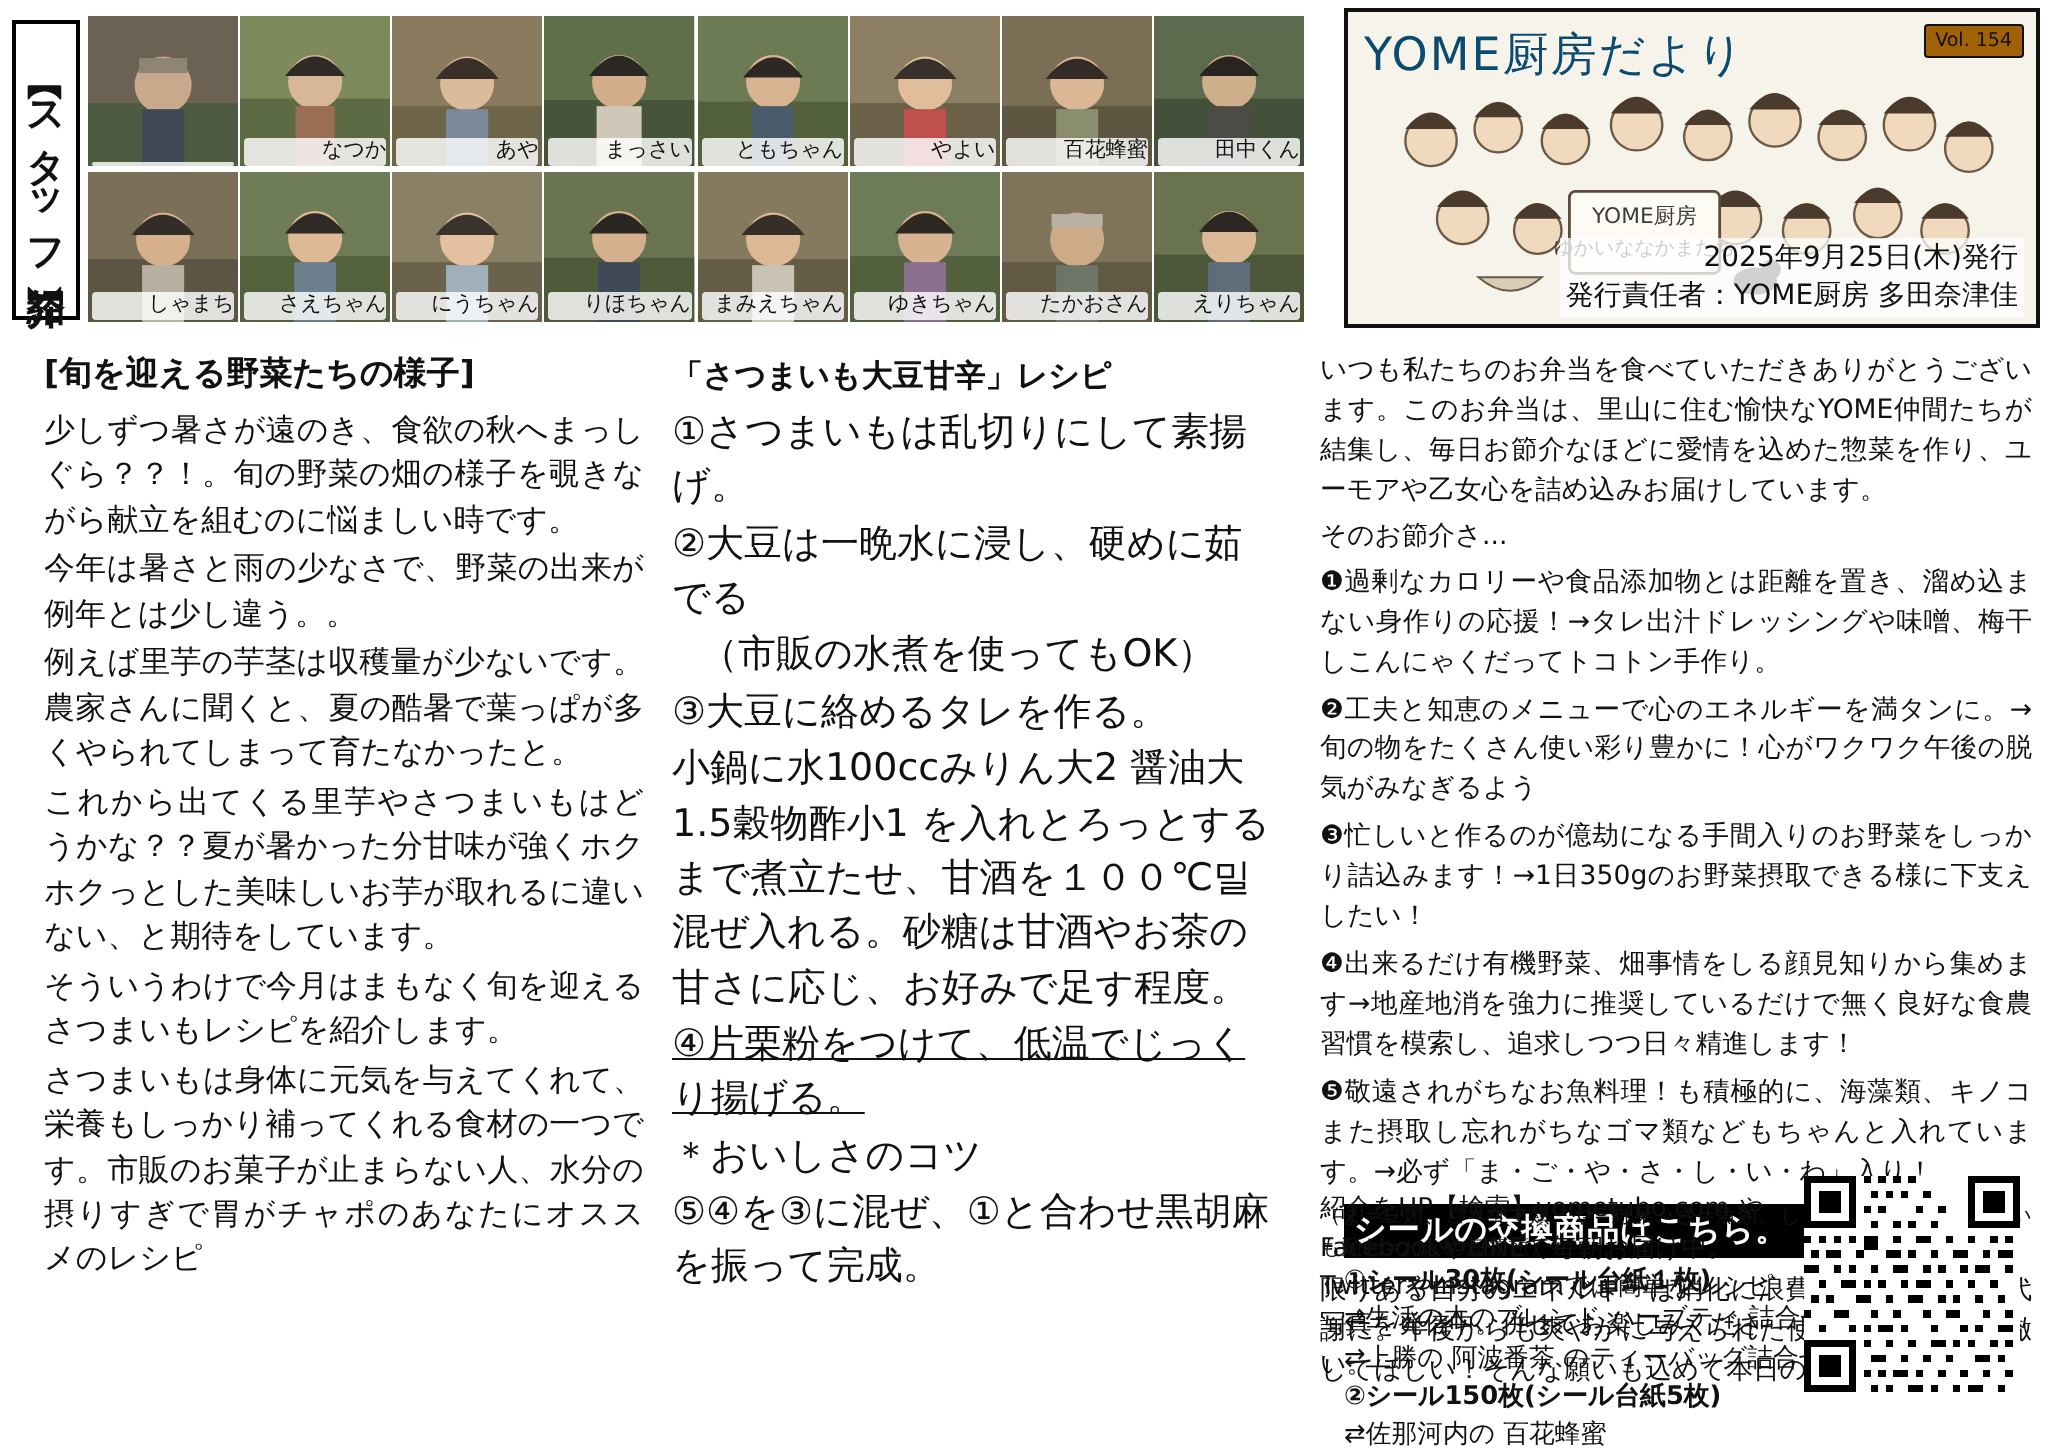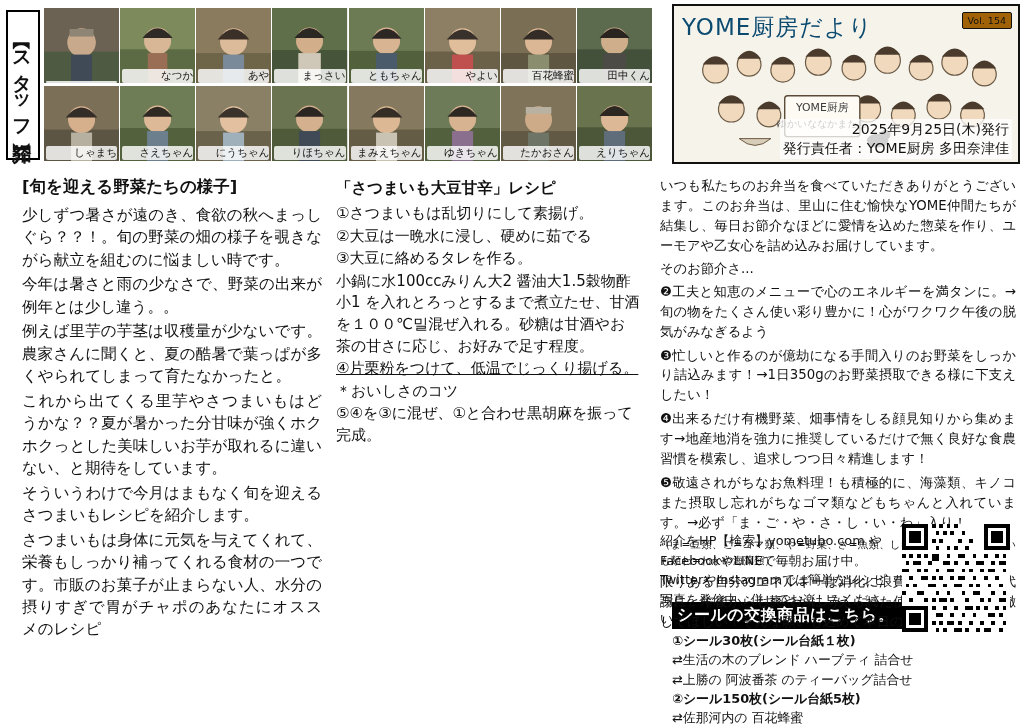--- a/index.html
+++ b/index.html
@@ -51,21 +51,21 @@
 
   
   #col1{position:absolute;left:22px;top:176px;width:300px;}
   .sec-head{font-weight:bold;font-size:16.5px;margin:0 0 6px 0;}
   .body-text{font-size:15.5px;line-height:1.45;text-align:justify;}
   .body-text p{margin:0 0 2px 0;}
 
   
   #col2{position:absolute;left:336px;top:178px;width:304px;}
   .recipe-head{font-weight:bold;font-size:15.5px;margin:0 0 4px 0;}
-  .recipe-text{font-size:15px;line-height:1.44;}
+  .recipe-text{font-size:19px;line-height:1.44;}
   .recipe-text p{margin:0 0 1px 0;}
   .indent1{padding-left:14px;}
   .u{text-decoration:underline;}
 
   #seal-block{position:absolute;left:336px;top:424px;width:304px;}
   .seal-title{
     background:#000000;color:#fff;font-weight:bold;font-size:16px;
     padding:3px 5px;letter-spacing:.5px;
   }
   .seal-body{font-size:12.9px;line-height:1.42;margin-top:3px;}
@@ -328,20 +328,21 @@
       <p>そういうわけで今月はまもなく旬を迎えるさつまいもレシピを紹介します。</p>
       <p>さつまいもは身体に元気を与えてくれて、栄養もしっかり補ってくれる食材の一つです。市販のお菓子が止まらない人、水分の摂りすぎで胃がチャポのあなたにオススメのレシピ</p>
     </div>
   </div>
 
   <div id="col2">
     <h3 class="recipe-head">「さつまいも大豆甘辛」レシピ</h3>
     <div class="recipe-text">
       <p>①さつまいもは乱切りにして素揚げ。</p>
       <p>②大豆は一晩水に浸し、硬めに茹でる</p>
+      <p class="indent1">（市販の水煮を使ってもOK）</p>
       <p>③大豆に絡めるタレを作る。</p>
       <p>小鍋に水100ccみりん大2 醤油大1.5穀物酢小1 を入れとろっとするまで煮立たせ、甘酒を１００℃밀混ぜ入れる。砂糖は甘酒やお茶の甘さに応じ、お好みで足す程度。</p>
       <p><span class="u">④片栗粉をつけて、低温でじっくり揚げる。</span></p>
       <p>＊おいしさのコツ</p>
       <p>⑤④を③に混ぜ、①と合わせ黒胡麻を振って完成。</p>
     </div>
 
     <div id="seal-block">
       <div class="seal-title">シールの交換商品はこちら。</div>
       <div class="seal-body">
@@ -355,20 +356,21 @@
 
     </div>
   </div>
 
   <div id="col3">
     <div class="c3-text">
       <p>いつも私たちのお弁当を食べていただきありがとうございます。このお弁当は、里山に住む愉快なYOME仲間たちが結集し、毎日お節介なほどに愛情を込めた惣菜を作り、ユーモアや乙女心を詰め込みお届けしています。</p>
       <p>そのお節介さ...</p>
     </div>
     <div class="c3-text c3-list">
+      <p>❶過剰なカロリーや食品添加物とは距離を置き、溜め込まない身作りの応援！→タレ出汁ドレッシングや味噌、梅干しこんにゃくだってトコトン手作り。</p>
       <p>❷工夫と知恵のメニューで心のエネルギーを満タンに。→旬の物をたくさん使い彩り豊かに！心がワクワク午後の脱気がみなぎるよう</p>
       <p>❸忙しいと作るのが億劫になる手間入りのお野菜をしっかり詰込みます！→1日350gのお野菜摂取できる様に下支えしたい！</p>
       <p>❹出来るだけ有機野菜、畑事情をしる顔見知りから集めます→地産地消を強力に推奨しているだけで無く良好な食農習慣を模索し、追求しつつ日々精進します！</p>
       <p>❺敬遠されがちなお魚料理！も積極的に、海藻類、キノコまた摂取し忘れがちなゴマ類などもちゃんと入れています。→必ず「ま・ご・や・さ・し・い・わ」入り！</p>
       <p class="tiny">（ま=豆類、ご=ゴマ類、や=野菜、さ=魚類、し=椎茸きのこ類、い=いも類わ=わかめ海藻類）</p>
       <p>限りある自分のエネルギーは消化に浪費するのではなく代謝に。午後からも爽やかに与えられた使命を愉しんで完徹してほしい！そんな願いも込めて本日のお惣菜</p>
     </div>
     <div class="c3-bottom">紹介をHP【検索】yometubo.com やFacebookやLINEで毎朝お届け中。TwitterやInstagramでは簡単なレシピ写真を発信中。併せてお楽しみください。</div>
     <div class="qr">
       <svg viewBox="0 0 29 29" width="108" height="108" shape-rendering="crispEdges">

